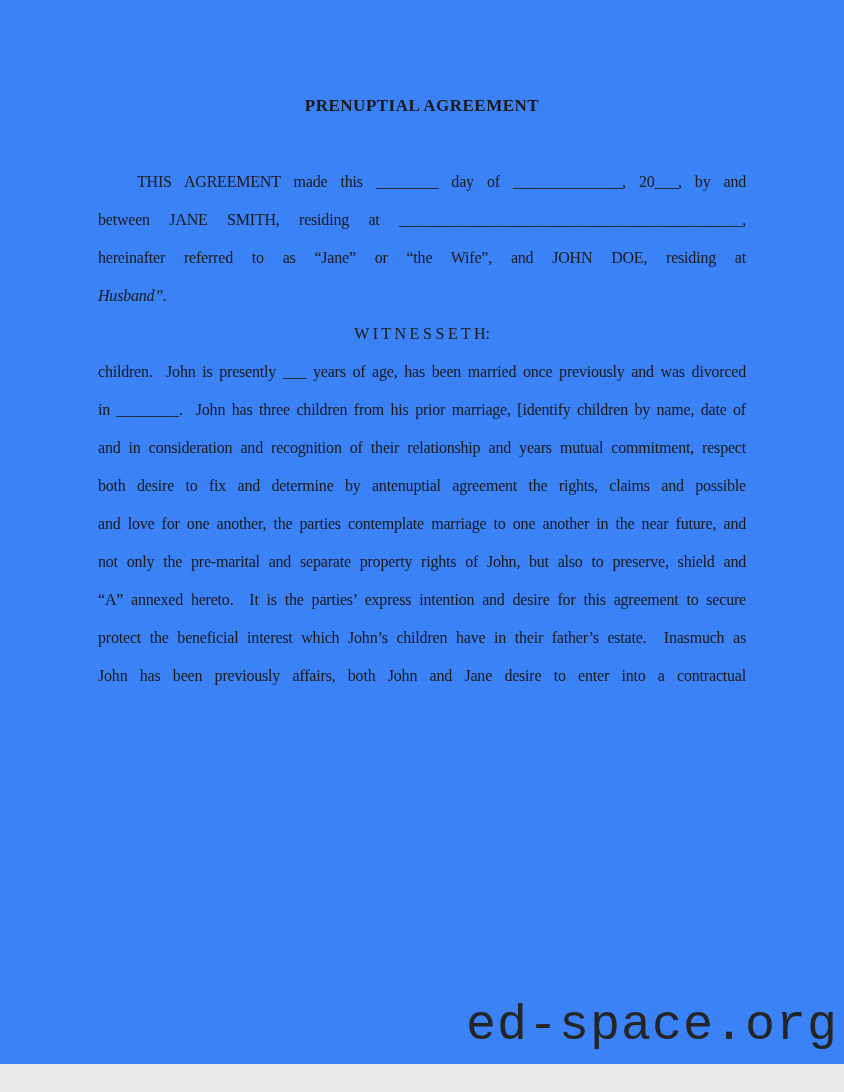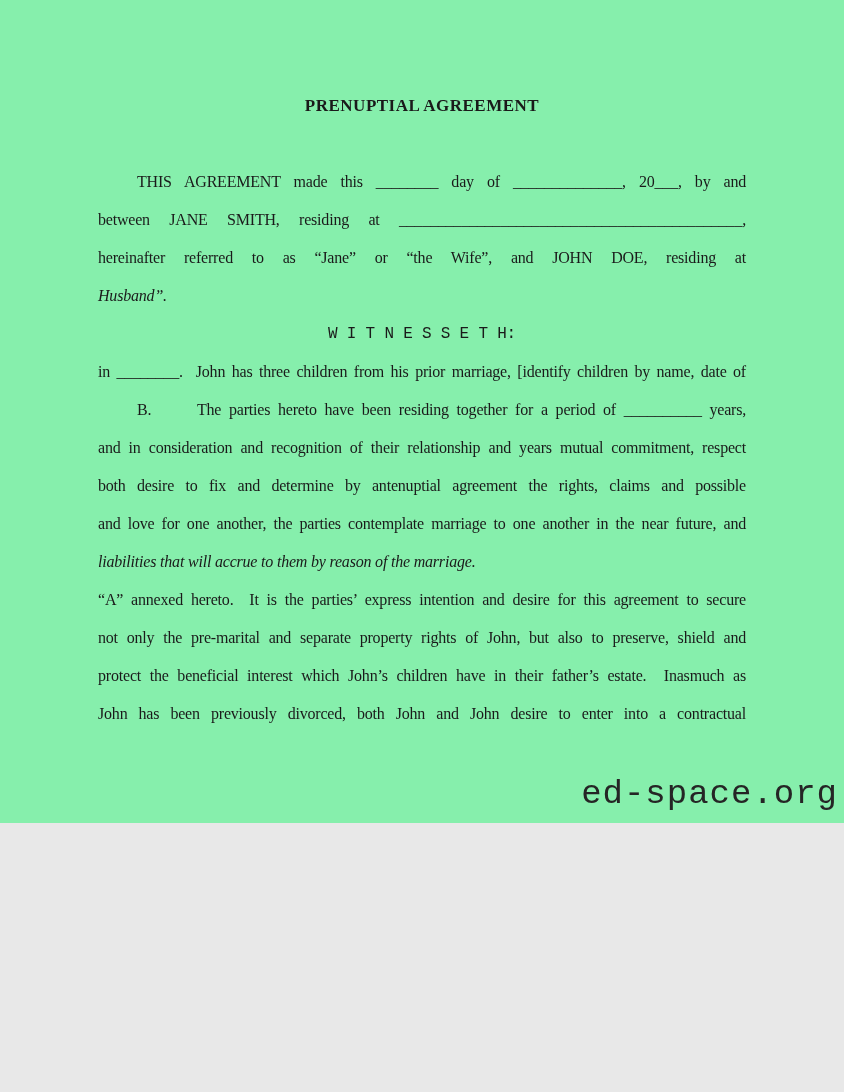--- a/index.html
+++ b/index.html
@@ -3,22 +3,22 @@
 <meta charset="utf-8">
 <style>
   html, body {
     margin: 0;
     padding: 0;
     background: #e8e8e8;
   }
   .page {
     position: relative;
     width: 844px;
-    height: 823px;
-    background: #86efac;
+    height: 1064px;
+    background: #3b82f6;
     overflow: hidden;
     font-family: "Liberation Serif", serif;
     color: #1a1a1a;
   }
   .content {
     position: absolute;
     left: 98px;
     top: 87px;
     width: 648px;
     font-size: 16px;
@@ -38,60 +38,58 @@
     text-align-last: justify;
     height: 38px;
   }
   .line.last {
     text-align-last: left;
     font-style: italic;
   }
   .line.center {
     text-align: right;
     text-align-last: center;
-    font-family: Liberation Mono, monospace;
   }
   .tab {
     display: inline-block;
     width: 39px;
     height: 1px;
   }
   .clabel {
     display: inline-block;
     width: 60px;
   }
   .watermark {
     position: absolute;
     right: 6px;
     bottom: 10px;
     font-family: "Liberation Mono", monospace;
-    font-size: 34px;
+    font-size: 50px;
     letter-spacing: 1px;
     color: #252525;
     white-space: nowrap;
   }
 </style>
 </head>
 <body>
 
 <div class="page">
   <div class="content">
     <div class="doc-title">PRENUPTIAL AGREEMENT</div>
     <div id="doc-body">
         <div class="line"><span class="tab"></span>THIS AGREEMENT made this ________ day of ______________, 20___, by and</div>
         <div class="line">between JANE SMITH, residing at ____________________________________________,</div>
         <div class="line">hereinafter referred to as “Jane” or “the Wife”, and JOHN DOE, residing at</div>
         <div class="line last">Husband”.</div>
         <div class="line center">W I T N E S S E T H:</div>
+        <div class="line">children.&nbsp; John is presently ___ years of age, has been married once previously and was divorced</div>
         <div class="line">in ________.&nbsp; John has three children from his prior marriage, [identify children by name, date of</div>
-        <div class="line"><span class="tab"></span><span class="clabel">B.</span>The parties hereto have been residing together for a period of __________ years,</div>
         <div class="line">and in consideration and recognition of their relationship and years mutual commitment, respect</div>
         <div class="line">both desire to fix and determine by antenuptial agreement the rights, claims and possible</div>
         <div class="line">and love for one another, the parties contemplate marriage to one another in the near future, and</div>
-        <div class="line last">liabilities that will accrue to them by reason of the marriage.</div>
+        <div class="line">not only the pre-marital and separate property rights of John, but also to preserve, shield and</div>
         <div class="line">“A” annexed hereto.&nbsp; It is the parties’ express intention and desire for this agreement to secure</div>
-        <div class="line">not only the pre-marital and separate property rights of John, but also to preserve, shield and</div>
         <div class="line">protect the beneficial interest which John’s children have in their father’s estate.&nbsp; Inasmuch as</div>
-        <div class="line">John has been previously divorced, both John and John desire to enter into a contractual</div>
+        <div class="line">John has been previously affairs, both John and Jane desire to enter into a contractual</div>
       </div>
   </div>
   <div class="watermark">ed-space.org</div>
 </div>
 
 </body></html>

